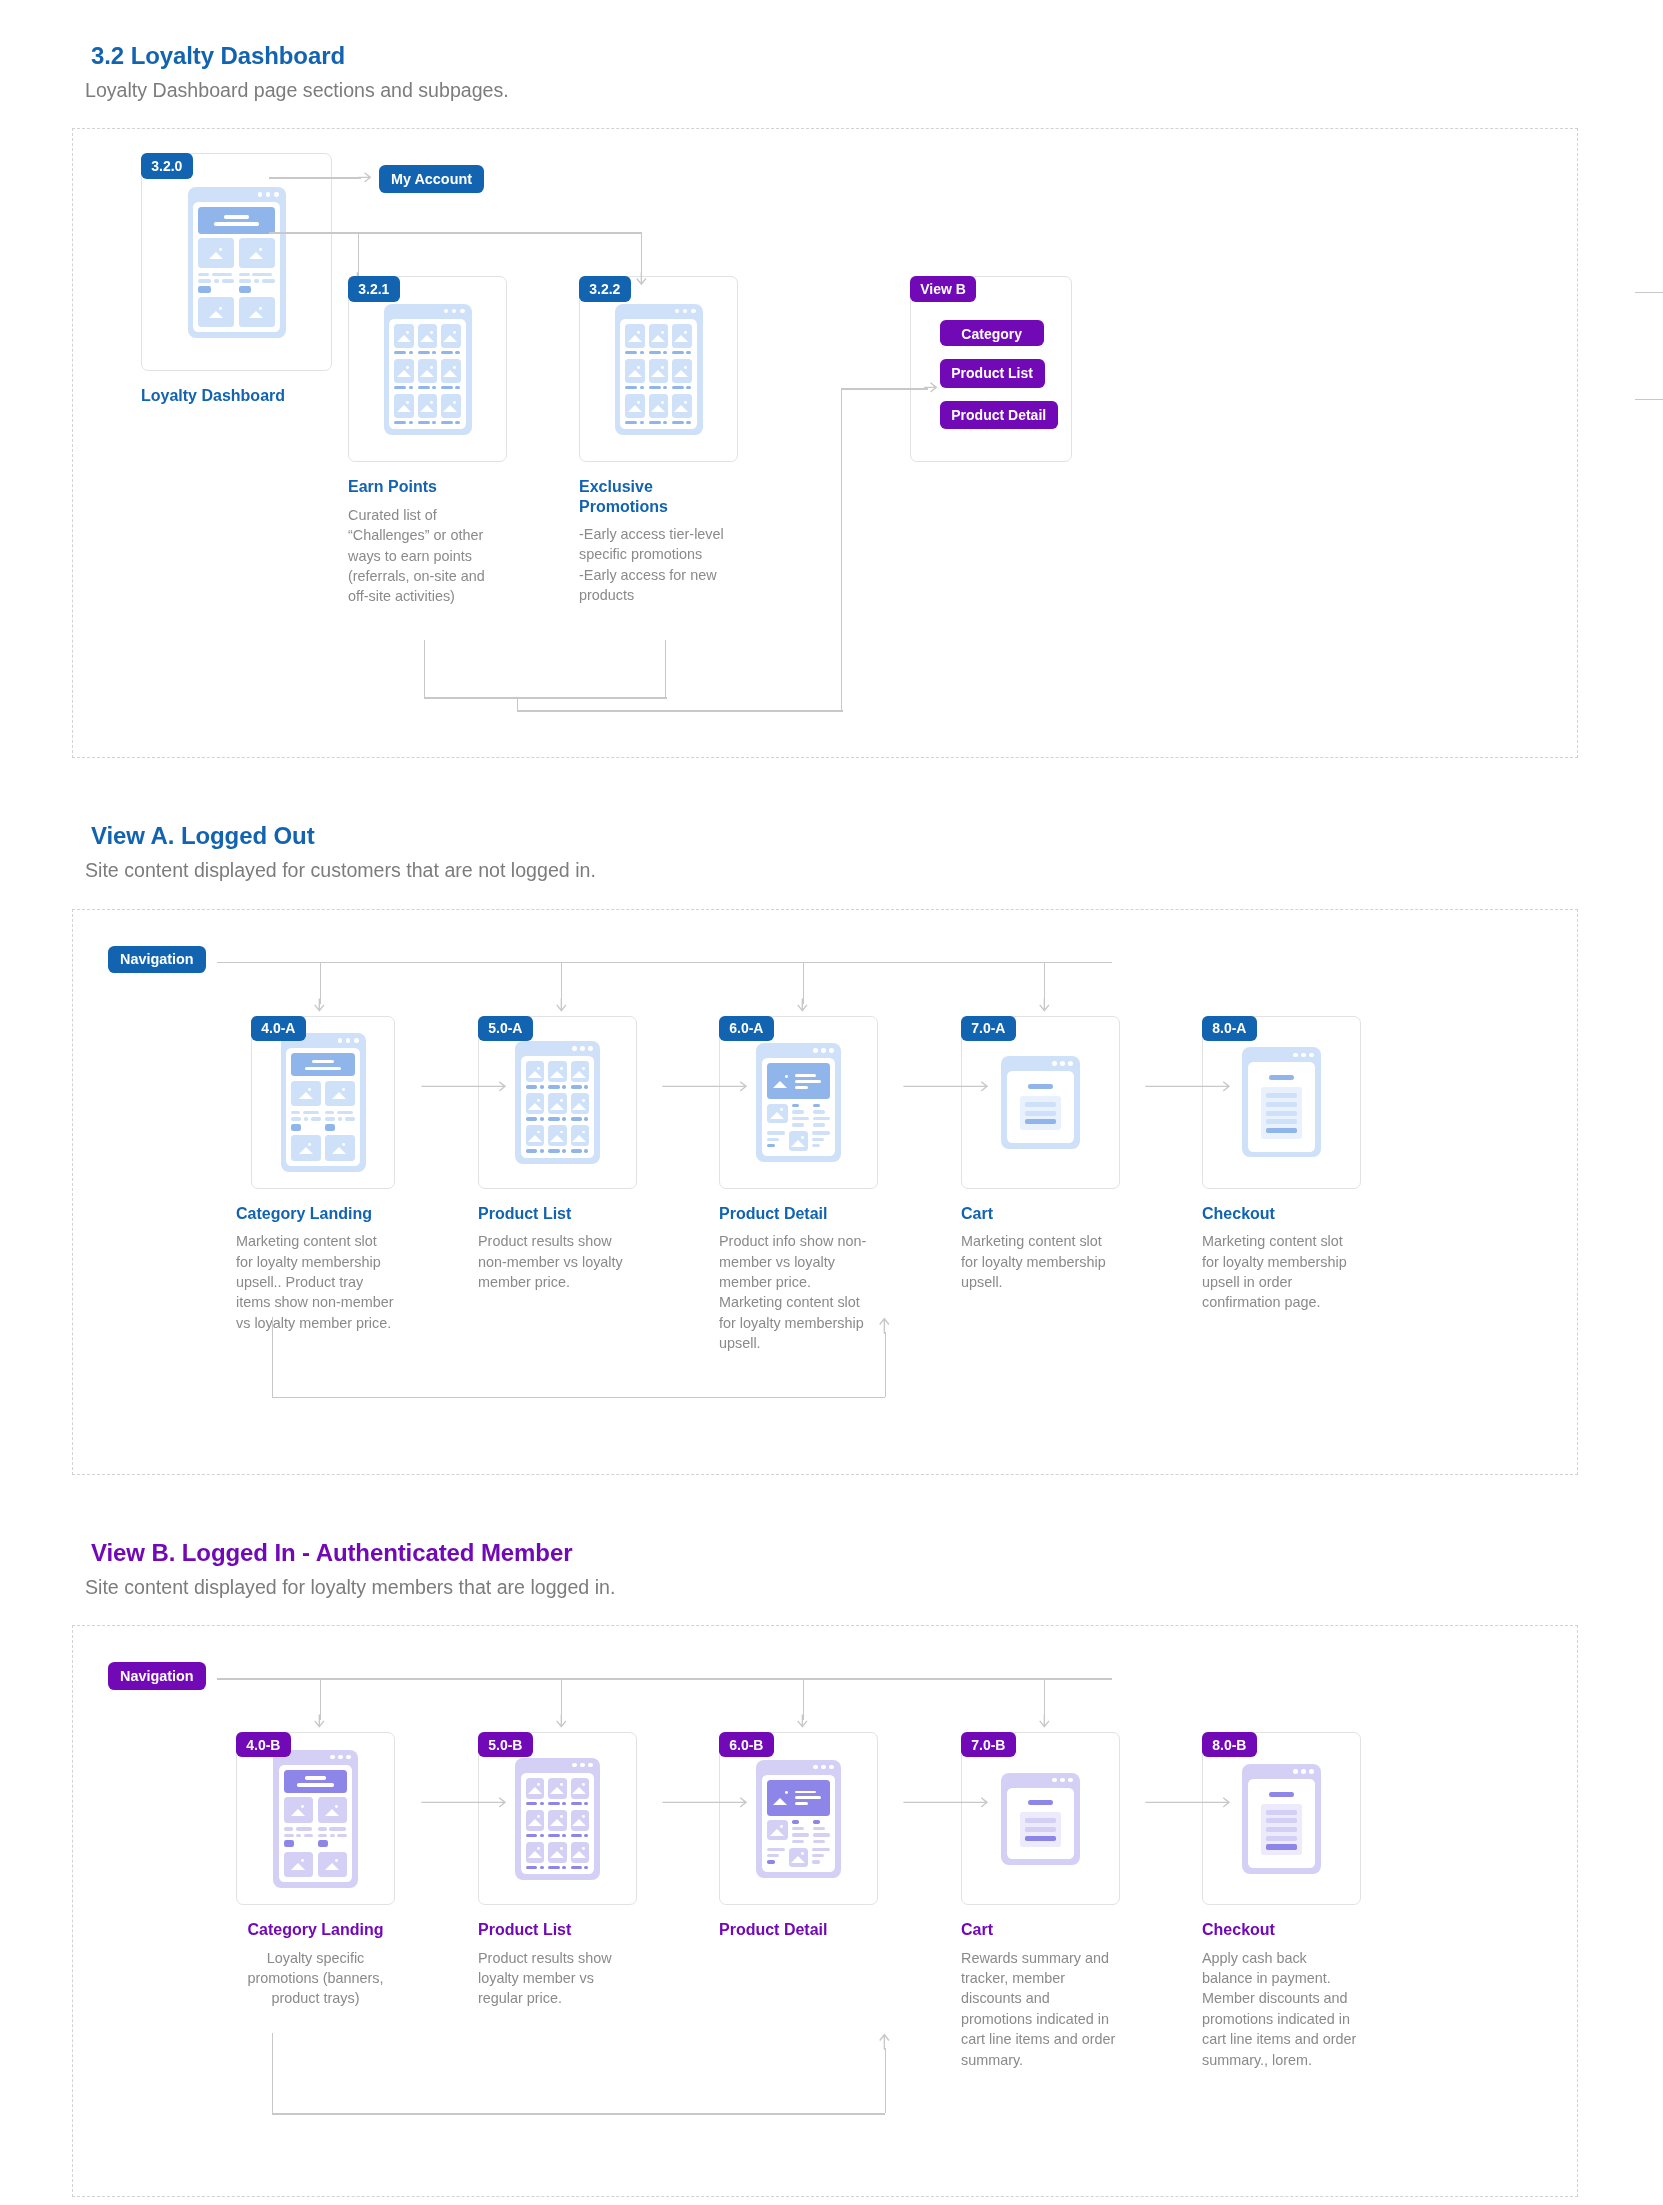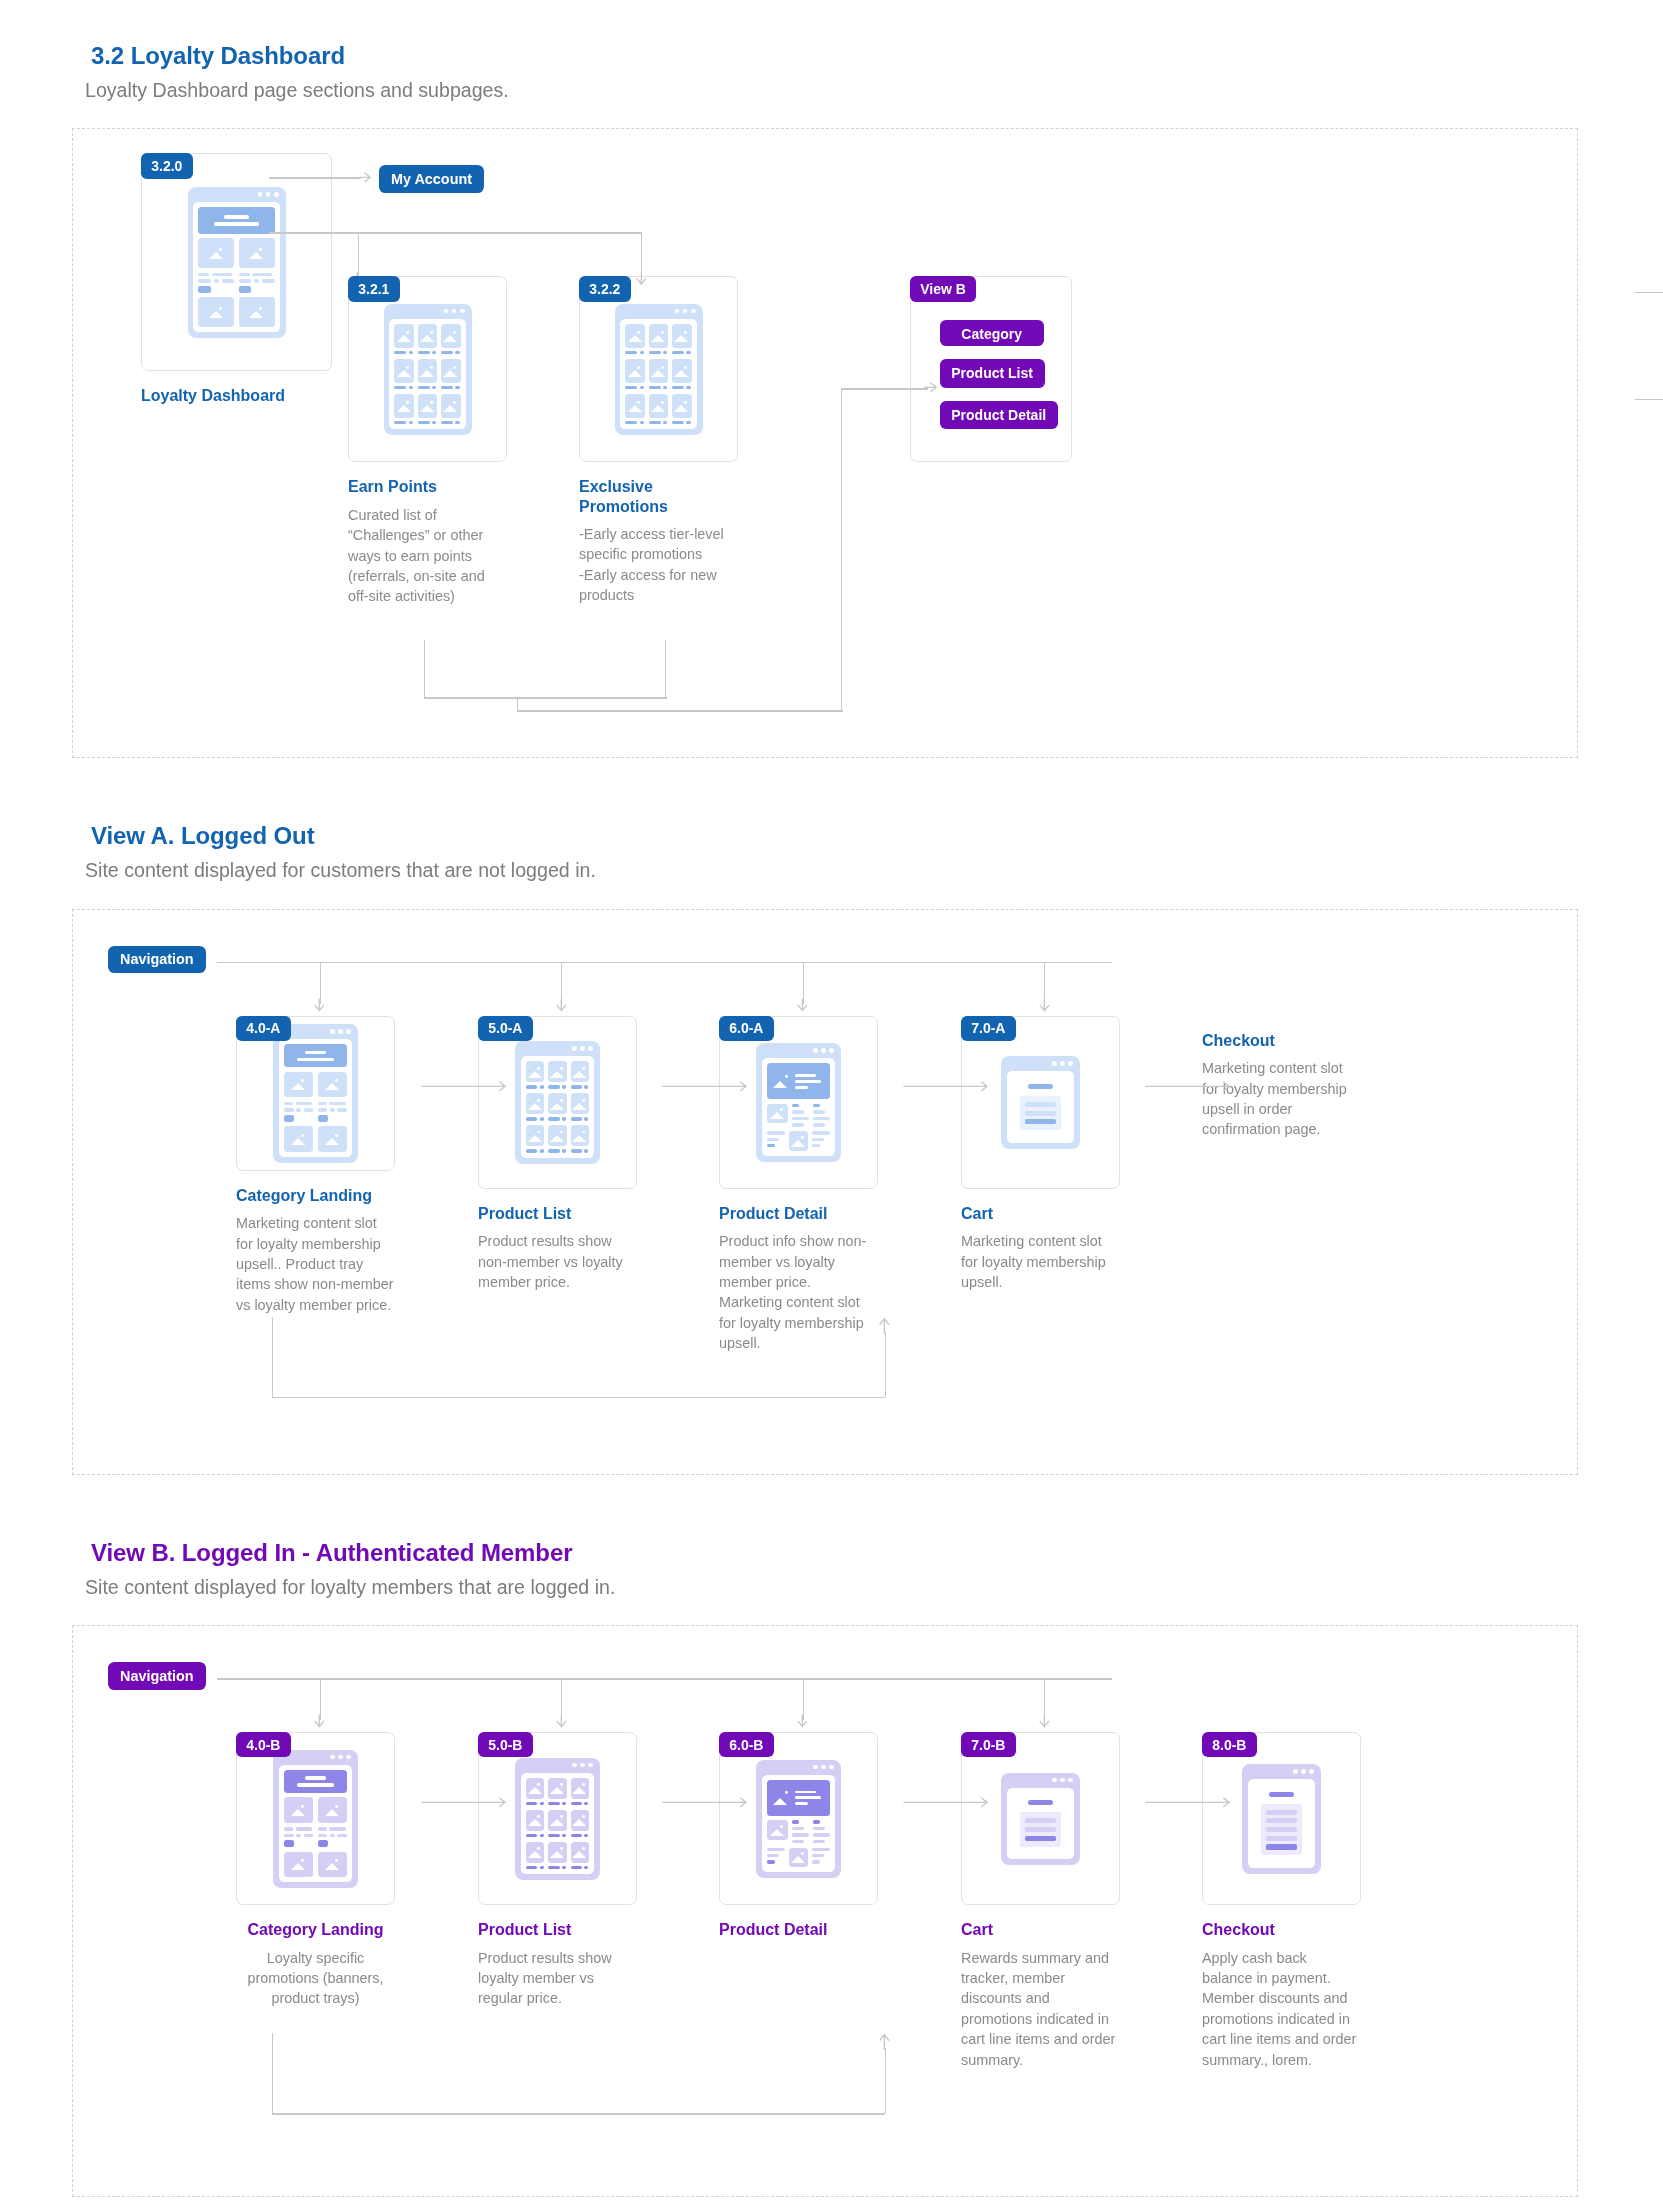--- a/index.html
+++ b/index.html
@@ -594,21 +594,21 @@
     <div class="ln lv" style="left:199px; top:407px; height:81px;"></div>
     <div class="ln lh" style="left:199px; top:487px; width:613px;"></div>
     <div class="ln lv" style="left:812px; top:422px; height:65px;"></div>
     <div class="arrow" style="left:805px; top:407px;">
         <svg width="12.7" height="17.3" viewBox="0 0 22 30">
           <path d="M11 29 V4 M3 13 L11 3 L19 13" fill="none" stroke="#c8c8c8" stroke-width="2.4"></path>
         </svg>
       </div>
 
     <div class="node" style="left:163px; top:106px; width:159px;">
-      <div class="card" style="height:155px;">
+      <div class="card" style="height:173px;margin-left:15px;">
         <div class="badge blue">4.0-A</div>
         <div class="wf" style="width:85px;">
           <div class="wf-frame">
             <div class="wf-dots">
                 <i></i>
                 <i></i>
                 <i></i>
               </div>
             <div class="wf-body">
               <div class="wf-hero" style="height:23px">
@@ -855,20 +855,42 @@
                 </div>
             </div>
           </div>
         </div>
       </div>
       <div class="node-title blue">Cart</div>
       <div class="node-desc">Marketing content slot for loyalty membership upsell.</div>
     </div>
 
     <div class="node" style="left:1129px; top:106px; width:159px;">
+      <div class="card" style="height:173px;">
+        <div class="badge blue">8.0-A</div>
+        <div class="wf" style="width:79px;">
+          <div class="wf-frame">
+              <div class="wf-dots">
+                <i></i>
+                <i></i>
+                <i></i>
+              </div>
+            <div class="wf-simple">
+              <div class="top"></div>
+              <div class="wf-box">
+                  <i></i>
+                  <i></i>
+                  <i></i>
+                  <i></i>
+                  <i class="d"></i>
+                </div>
+            </div>
+          </div>
+        </div>
+      </div>
       <div class="node-title blue">Checkout</div>
       <div class="node-desc">Marketing content slot for loyalty membership upsell in order confirmation page.</div>
     </div>
   </div>
 
   <div class="section-head" style="padding-top:64px;">
     <div class="sec-title purple">View B. Logged In - Authenticated Member</div>
     <div class="sec-sub">Site content displayed for loyalty members that are logged in.</div>
   </div>
 

